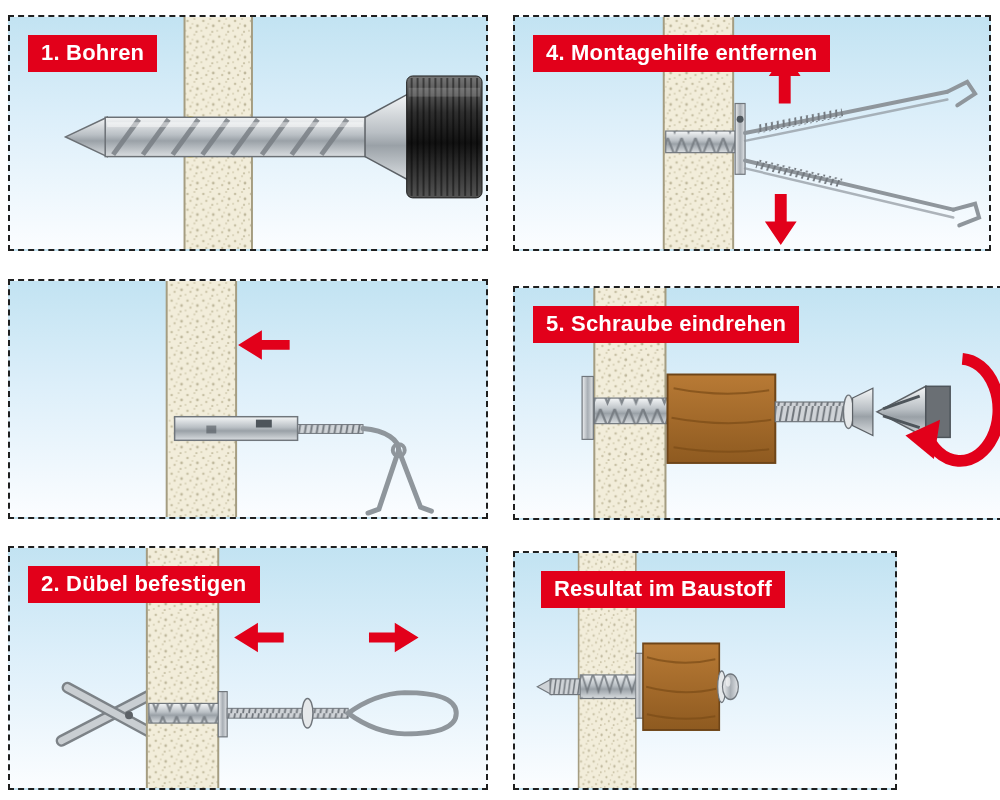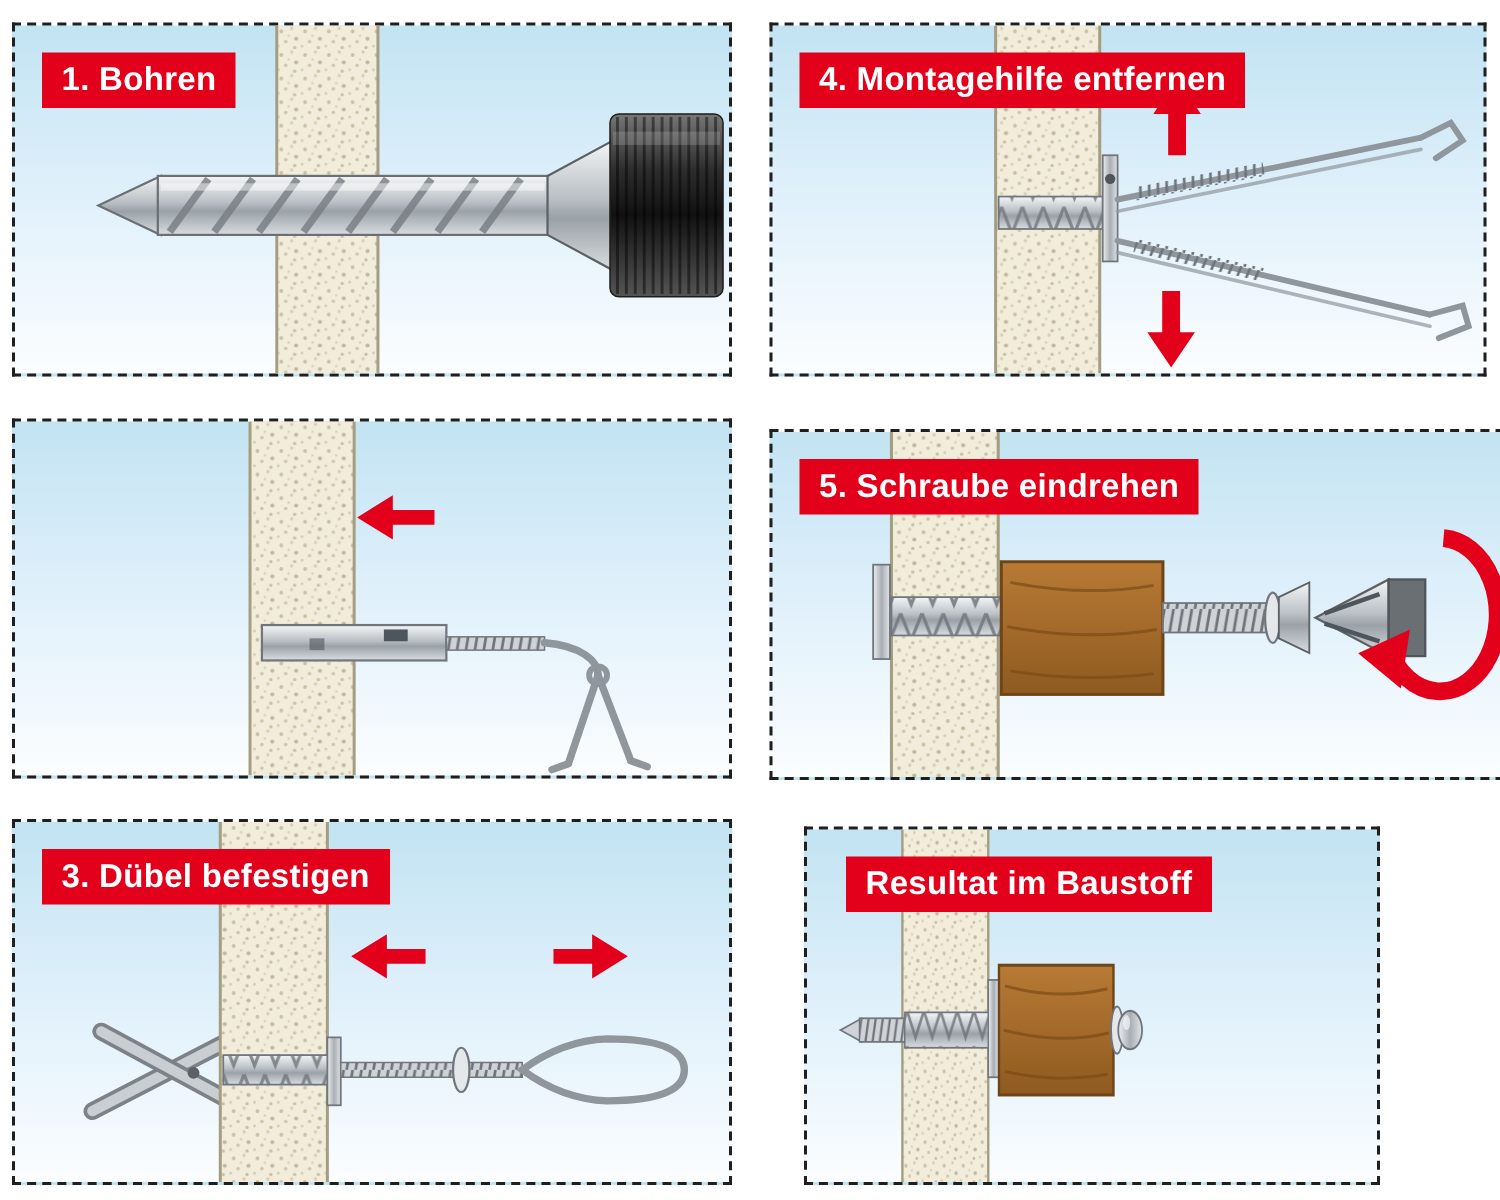--- a/index.html
+++ b/index.html
@@ -11,21 +11,21 @@
     position:absolute;box-sizing:border-box;
     border:2px dashed #1f1f1f;
     background:linear-gradient(180deg,#c2e3f2 0%,#ddeffa 45%,#fbfdff 100%);
     padding-left:27px;
   }
   #p1{left:8px;top:15px;width:480px;height:236px;}
   #p2{left:8px;top:279px;width:480px;height:240px;}
   #p3{left:8px;top:546px;width:480px;height:244px;}
   #p4{left:513px;top:15px;width:478px;height:236px;text-align:center;}
   #p5{left:513px;top:286px;width:490px;height:234px;}
-  #p6{left:536px;top:551px;width:384px;height:239px;}
+  #p6{left:513px;top:551px;width:384px;height:239px;}
   .banner{
     position:absolute;top:18px;left:18px;z-index:2;
     background:#e2001a;color:#ffffff;
     font-weight:bold;font-size:22px;line-height:1;
     padding:7px 13px 8px 13px;white-space:nowrap;letter-spacing:.2px;
   }
   #p6 .banner{left:26px;}
   .illus{position:absolute;left:0;top:0;width:100%;height:100%;z-index:1;}
 </style>
 </head>
@@ -127,21 +127,21 @@
     <g stroke="#8f969c" stroke-width="5" fill="none" stroke-linecap="round">
       <path d="M356,150 C380,152 392,162 392,172"></path>
       <path d="M392,172 L372,232 M372,232 L361,236"></path>
       <path d="M392,172 L414,230 M414,230 L425,234"></path>
       <circle cx="392" cy="172" r="6" stroke-width="4"></circle>
     </g>
   </svg>
 </div>
 
 <div class="panel" id="p3">
-  <div class="banner">3. Dübel befestigen</div>
+  <div class="banner">2. Dübel befestigen</div>
   <svg class="illus" viewBox="0 0 480 244" preserveAspectRatio="none">
     <g>
       <line x1="52" y1="196" x2="144" y2="148" stroke="#7c8287" stroke-width="12" stroke-linecap="round"></line>
       <line x1="52" y1="196" x2="144" y2="148" stroke="#c9ced2" stroke-width="7" stroke-linecap="round"></line>
       <line x1="58" y1="142" x2="146" y2="190" stroke="#7c8287" stroke-width="12" stroke-linecap="round"></line>
       <line x1="58" y1="142" x2="146" y2="190" stroke="#c9ced2" stroke-width="7" stroke-linecap="round"></line>
       <circle cx="120" cy="170" r="4" fill="#5c6166"></circle>
     </g>
     <g>
       <rect x="138" y="0" width="72" height="244" fill="url(#stipple)"></rect>

